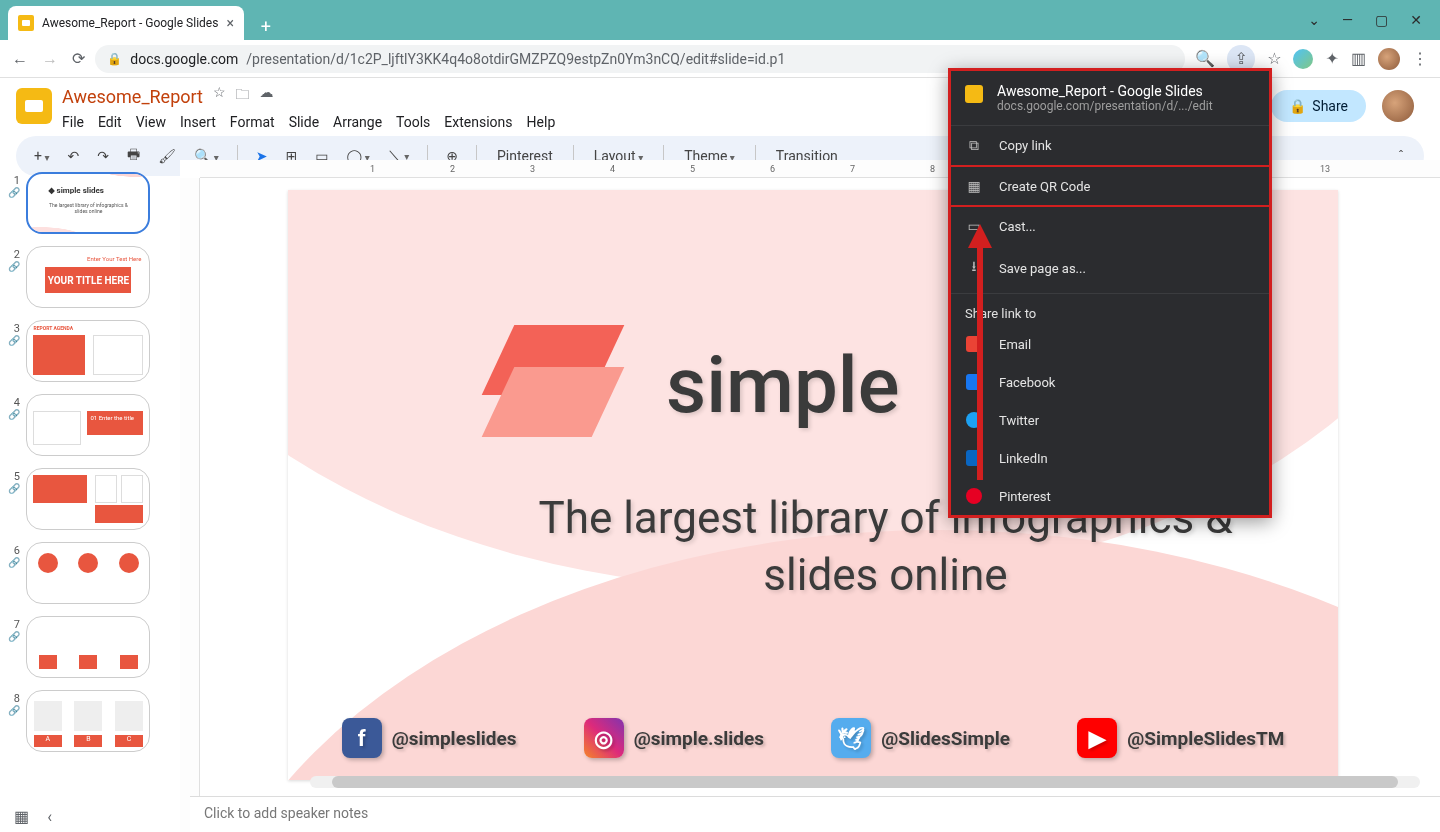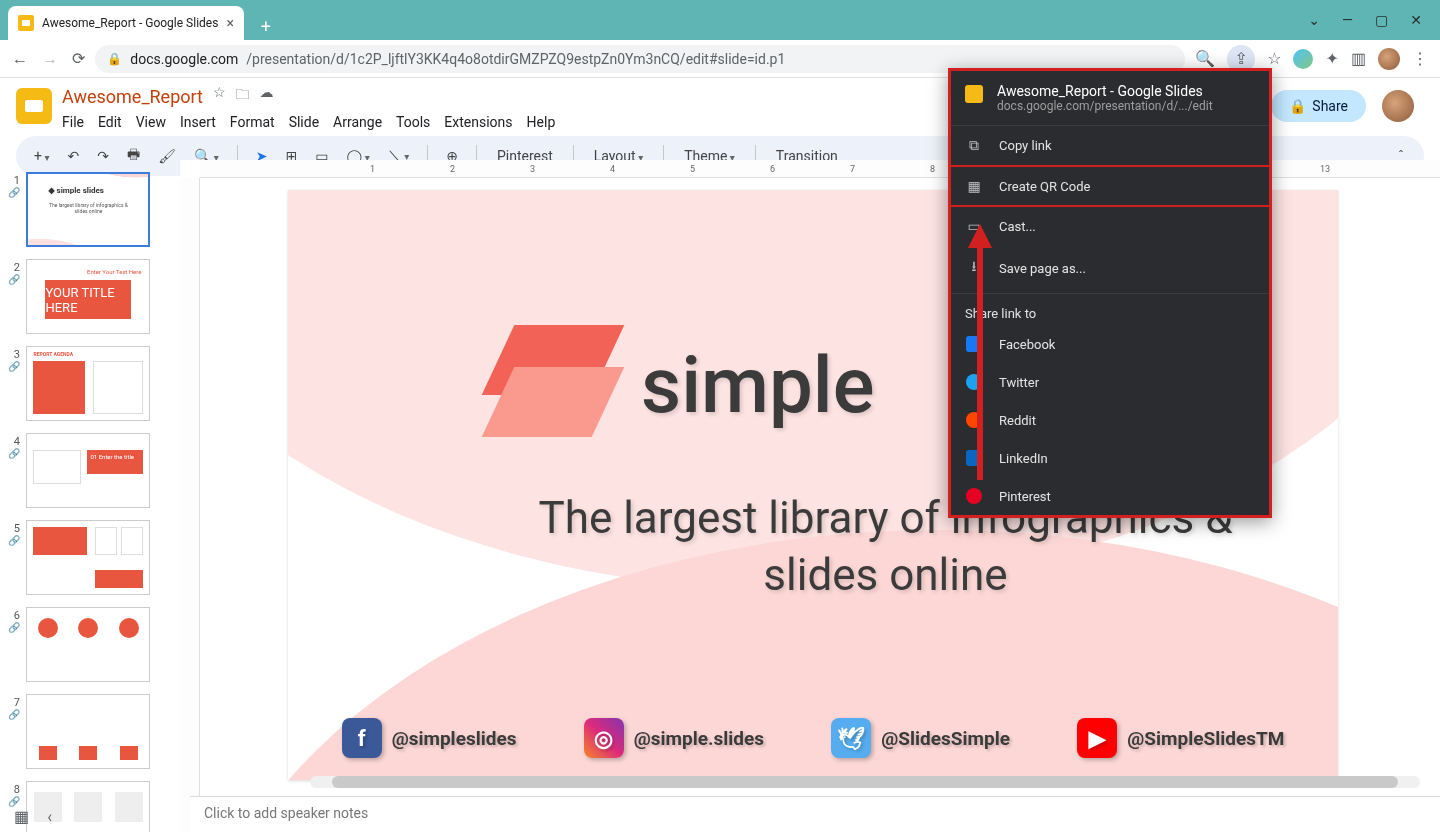--- a/index.html
+++ b/index.html
@@ -50,33 +50,33 @@
 .tb-text{font-size:14px;color:#444;padding:4px 6px;}
 .tb-caret::after{content:" ▾";font-size:10px;color:#666;}
 .tb-collapse{margin-left:auto;}
 
 
 .main { position: absolute; top: 160px; bottom: 0; left: 0; right: 0; display: flex; }
 .sidebar { width: 180px; padding: 12px 8px; overflow: hidden; }
 .thumb-wrap{display:flex;align-items:flex-start;gap:6px;margin-bottom:12px;}
 .thumb-num{font-size:11px;color:#555;width:12px;text-align:right;padding-top:2px;}
 .thumb-anno{font-size:10px;color:#999;}
-.thumb { width: 124px; height: 75px; background: #fff; border: 1px solid #ccc; border-radius: 0; position:relative; overflow:hidden;}
+.thumb { width: 124px; height: 62px; background: #fff; border: 1px solid #ccc; border-radius: 16px; position:relative; overflow:hidden;}
 .thumb.active { border: 2px solid #3b7ddd; }
 .thumb-bg-swoosh{position:absolute;inset:0;background:radial-gradient(ellipse 120% 80% at 10% 120%, #fde0df 35%, transparent 36%), radial-gradient(ellipse 110% 70% at 90% -20%, #fcd6d4 35%, transparent 36%);}
 
 
 .canvas-area{flex:1;position:relative;background:#fff;}
 .ruler-h{position:absolute;top:0;left:20px;right:0;height:18px;background:#fdfdfd;border-bottom:1px solid #e0e0e0;display:flex;align-items:center;font-size:9px;color:#666;}
 .ruler-h span{position:absolute;}
 .ruler-v{position:absolute;top:18px;left:0;width:20px;bottom:0;background:#fdfdfd;border-right:1px solid #e0e0e0;}
 .slide-canvas{position:absolute;top:30px;left:108px;width:1050px;height:590px;background:#fff;box-shadow:0 1px 3px rgba(0,0,0,.15);overflow:hidden;}
 .swoosh1{position:absolute;width:1400px;height:900px;border-radius:50%;background:#fde3e2;top:-500px;left:-200px;}
 .swoosh2{position:absolute;width:1500px;height:1000px;border-radius:50%;background:#fcd7d5;bottom:-750px;right:-350px;}
-.logo-wrap{position:absolute;top:135px;left:190px;display:flex;align-items:center;gap:13px;}
+.logo-wrap{position:absolute;top:135px;left:190px;display:flex;align-items:center;gap:38px;}
 .logo-shape{position:relative;width:150px;height:120px;}
 .diamond{position:absolute;width:110px;height:70px;background:#f9857a;transform:rotate(0deg) skewX(-25deg);left:20px;}
 .diamond.d1{top:0;background:#f36257;}
 .diamond.d2{top:42px;background:#fa9a8f;}
 .logo-text{font-size:78px;font-weight:500;color:#3b3b3b;text-shadow:2px 2px 4px rgba(0,0,0,.15);}
 .tagline{position:absolute;top:300px;left:195px;right:50px;font-size:44px;color:#3b3b3b;text-align:center;line-height:1.3;text-shadow:2px 2px 4px rgba(0,0,0,.15);}
 .socials{position:absolute;bottom:22px;left:20px;right:20px;display:flex;justify-content:space-around;align-items:center;}
 .social{display:flex;align-items:center;gap:10px;font-size:19px;font-weight:700;color:#3b3b3b;text-shadow:2px 2px 3px rgba(0,0,0,.2);}
 .soc-icon{width:40px;height:40px;border-radius:8px;display:flex;align-items:center;justify-content:center;color:#fff;font-size:22px;box-shadow:2px 2px 4px rgba(0,0,0,.25);}
 .soc-fb{background:#3b5998;}
@@ -234,21 +234,21 @@
         </div>
       </div>
     <div class="thumb-wrap">
         <div>
           <div class="thumb-num">2</div>
           <div class="thumb-anno">🔗</div>
         </div>
         <div class="thumb">
           <div style="position:absolute;top:8px;right:8px;font-size:6px;color:#e8563f;">Enter Your Text Here</div>
           <div style="position:absolute;top:20px;left:18px;right:18px;bottom:14px;background:#e8563f;display:flex;align-items:center;justify-content:center;">
-            <div style="color:#fff;font-size:13px;font-weight:normal;">YOUR TITLE HERE</div>
+            <div style="color:#fff;font-size:10px;font-weight:bold;">YOUR TITLE HERE</div>
           </div>
         </div>
       </div>
     <div class="thumb-wrap">
         <div>
           <div class="thumb-num">3</div>
           <div class="thumb-anno">🔗</div>
         </div>
         <div class="thumb">
           <div style="position:absolute;top:4px;left:6px;font-size:5px;color:#e8563f;font-weight:bold;">REPORT AGENDA</div>
@@ -407,38 +407,38 @@
       <span>Cast...</span>
     </div>
   <div class="ctx-item">
       <span class="ctx-icon">⭳</span>
       <span>Save page as...</span>
     </div>
   <div class="ctx-sep"></div>
   <div class="ctx-heading">Share link to</div>
   <div class="ctx-item">
       <span class="ctx-icon">
+        <span class="share-icon ico-email"></span>
+      </span>
+      <span>Email</span>
+    </div>
+  <div class="ctx-item">
+      <span class="ctx-icon">
         <span class="share-icon ico-fb"></span>
       </span>
       <span>Facebook</span>
     </div>
   <div class="ctx-item">
       <span class="ctx-icon">
         <span class="share-icon ico-tw"></span>
       </span>
       <span>Twitter</span>
     </div>
   <div class="ctx-item">
       <span class="ctx-icon">
-        <span class="share-icon ico-rd"></span>
-      </span>
-      <span>Reddit</span>
-    </div>
-  <div class="ctx-item">
-      <span class="ctx-icon">
         <span class="share-icon ico-li"></span>
       </span>
       <span>LinkedIn</span>
     </div>
   <div class="ctx-item">
       <span class="ctx-icon">
         <span class="share-icon ico-pn"></span>
       </span>
       <span>Pinterest</span>
     </div>

